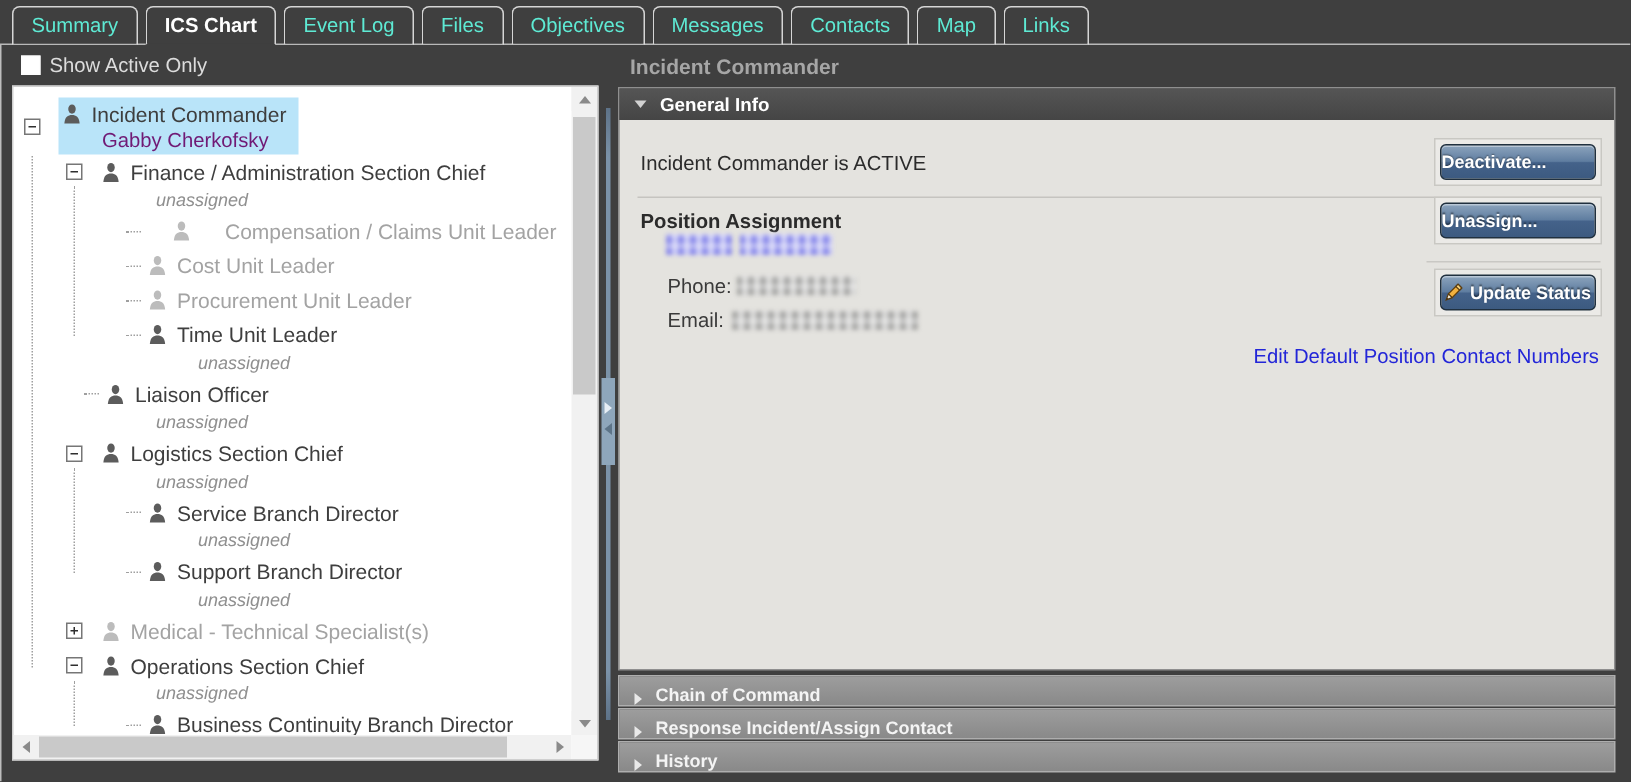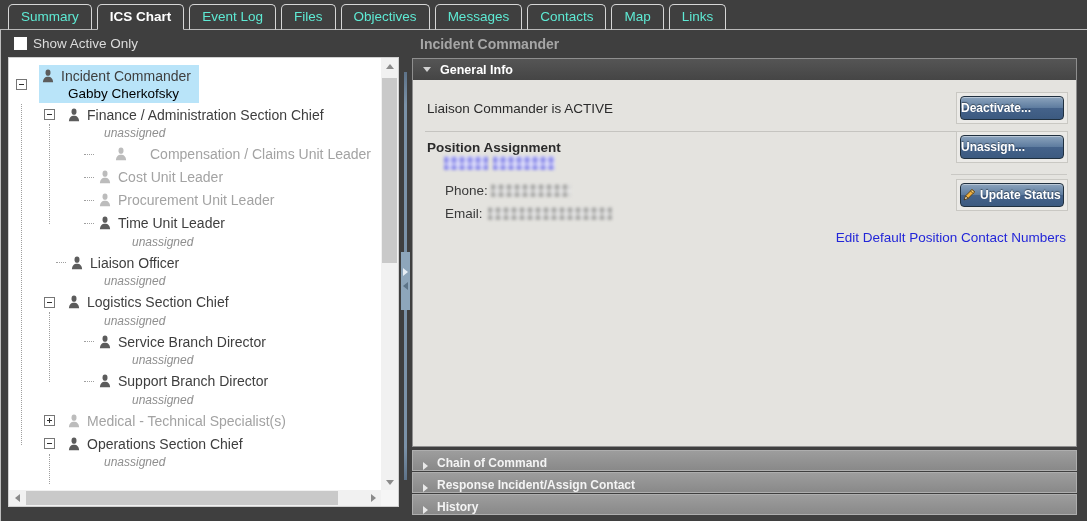--- a/index.html
+++ b/index.html
@@ -164,21 +164,21 @@
           <div class="hl">
             <div class="line1">
               <span class="p-icon ic-dark">
                 <svg viewBox="0 0 14 14" fill="currentColor">
                   <ellipse cx="7" cy="3.7" rx="2.5" ry="3.1"></ellipse>
                   <path d="M1.9 13.3 C2.3 8.9 4.3 7.7 7 7.7 C9.7 7.7 11.7 8.9 12.1 13.3 Z"></path>
                 </svg>
               </span>
               <span class="t-label">Incident Commander</span>
             </div>
-            <div class="line2" style="color:#000000">Gabby Cherkofsky</div>
+            <div class="line2" style="color:#701a75">Gabby Cherkofsky</div>
           </div>
         </div>
         <div class="t-row" style="margin-left: 35px;">
           <span class="exp "></span>
           <span class="p-icon ic-dark">
             <svg viewBox="0 0 14 14" fill="currentColor">
               <ellipse cx="7" cy="3.7" rx="2.5" ry="3.1"></ellipse>
               <path d="M1.9 13.3 C2.3 8.9 4.3 7.7 7 7.7 C9.7 7.7 11.7 8.9 12.1 13.3 Z"></path>
             </svg>
           </span>
@@ -284,20 +284,30 @@
           <span class="exp "></span>
           <span class="p-icon ic-dark">
             <svg viewBox="0 0 14 14" fill="currentColor">
               <ellipse cx="7" cy="3.7" rx="2.5" ry="3.1"></ellipse>
               <path d="M1.9 13.3 C2.3 8.9 4.3 7.7 7 7.7 C9.7 7.7 11.7 8.9 12.1 13.3 Z"></path>
             </svg>
           </span>
           <span class="t-label">Operations Section Chief</span>
         </div>
         <div class="t-sub" style="margin-left: 95px;">unassigned</div>
+        <div class="t-row" style="margin-left: 75px;">
+          <span class="stub"></span>
+          <span class="p-icon ic-dark">
+            <svg viewBox="0 0 14 14" fill="currentColor">
+              <ellipse cx="7" cy="3.7" rx="2.5" ry="3.1"></ellipse>
+              <path d="M1.9 13.3 C2.3 8.9 4.3 7.7 7 7.7 C9.7 7.7 11.7 8.9 12.1 13.3 Z"></path>
+            </svg>
+          </span>
+          <span class="t-label">Business Continuity Branch Director</span>
+        </div>
       </div>
   </div>
   <div class="vscroll">
     <div class="arrow-btn" style="top:0;">
         <div class="tri-up"></div>
       </div>
     <div class="thumb"></div>
     <div class="arrow-btn" style="bottom:0;">
         <div class="tri-down"></div>
       </div>
@@ -319,21 +329,21 @@
   <div class="a1"></div>
   <div class="a2"></div>
 </div>
 
 <div class="acc-open">
   <div class="acc-header">
     <div class="tri"></div>
     <span class="txt">General Info</span>
   </div>
   <div class="acc-body">
-    <div class="status-text">Liaison Commander is ACTIVE</div>
+    <div class="status-text">Incident Commander is ACTIVE</div>
 
     <div class="btn-frame" style="top:12px;">
       <div class="btn">
         <span>Deactivate...</span>
       </div>
     </div>
 
     <div class="sep"></div>
 
     <div class="sect-head">Position Assignment</div>

